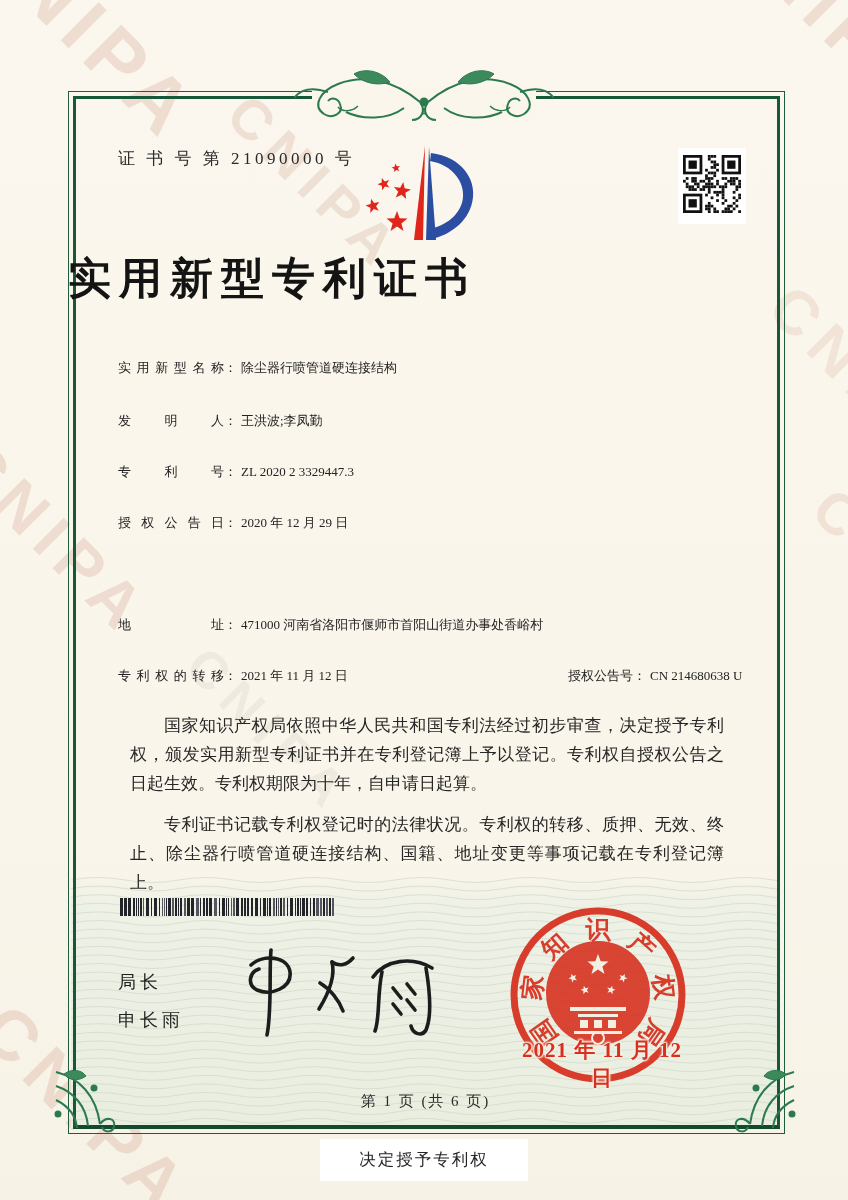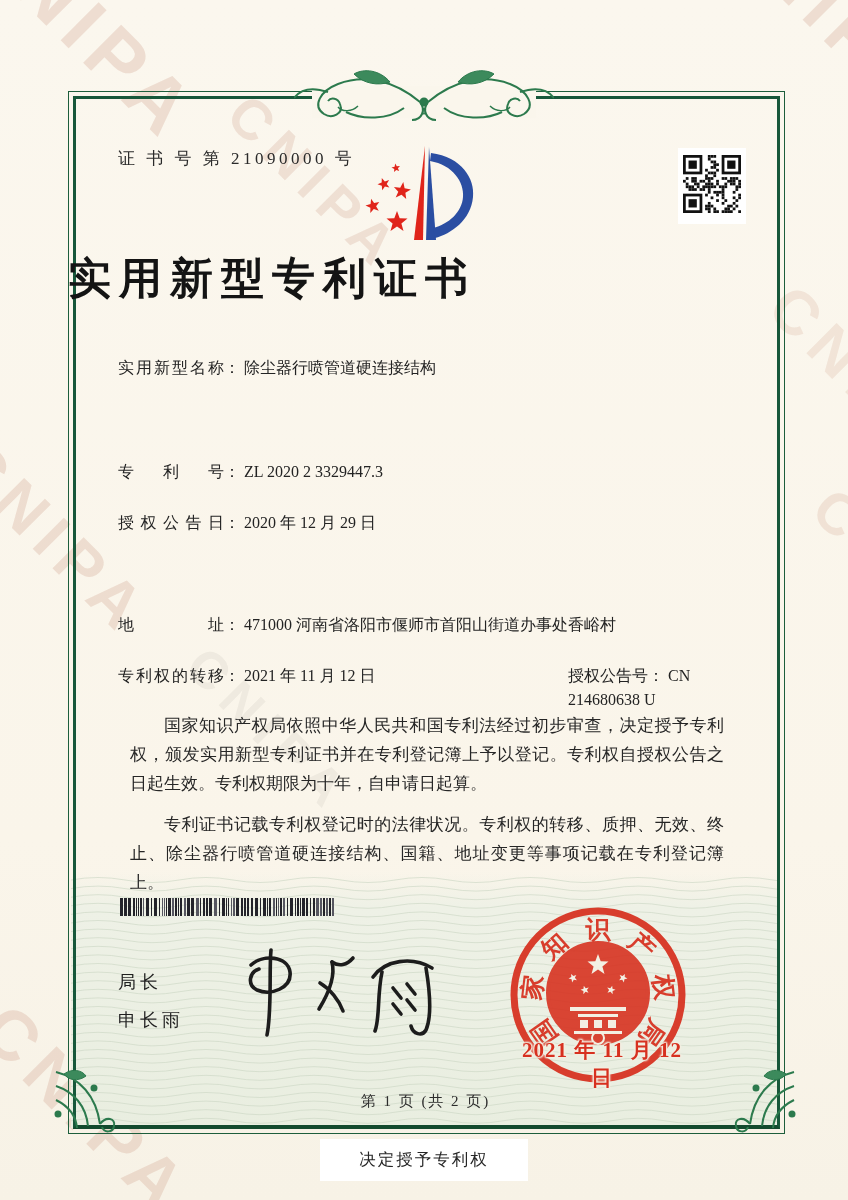--- a/index.html
+++ b/index.html
@@ -18,21 +18,21 @@
   .waves{position:absolute;left:71px;top:872px;width:709px;height:256px;z-index:1;
          background:linear-gradient(180deg,rgba(247,244,233,0) 0%,#eef1e6 14%,#e9eee0 100%);}
   .waves svg{position:absolute;left:0;top:0;}
   
   .cert-no{position:absolute;left:118px;top:147px;z-index:3;font-size:17px;letter-spacing:3.5px;color:#2a2a2a;}
   .logo{position:absolute;left:356px;top:140px;z-index:3;}
   .qrbox{position:absolute;left:678px;top:148px;width:68px;height:76px;background:#fff;z-index:3;}
   .qrbox svg{position:absolute;left:5px;top:7px;}
   .title{position:absolute;left:68px;top:250px;width:715px;z-index:3;text-align:left;
          font-size:43px;font-weight:700;letter-spacing:8px;color:#141414;}
-  .frow{position:absolute;left:118px;width:625px;z-index:3;font-size:16px;line-height:24px;color:#232323;}
+  .frow{position:absolute;left:118px;width:625px;z-index:3;font-size:13px;line-height:24px;color:#232323;}
   .flabel{display:inline-block;width:106px;text-align:justify;text-align-last:justify;vertical-align:top;}
   .fval{margin-left:4px;}
   .frow2{position:absolute;left:450px;top:0;}
   .paras{position:absolute;left:118px;top:699px;width:618px;z-index:3;font-size:17px;
          line-height:29px;text-align:justify;color:#262626;}
   .paras p{margin:12px;text-indent:2em;}
   .barcode{position:absolute;left:120px;top:898px;width:217px;height:18px;z-index:3;}
   .barcode div{position:absolute;top:0;height:18px;}
   .duty{position:absolute;left:118px;z-index:3;font-size:18px;letter-spacing:4px;color:#1f1f1f;}
   .sig{position:absolute;left:235px;top:938px;z-index:3;}
@@ -288,20 +288,23 @@
         <rect x="46.142857142857146" y="54.28571428571429" width="2.7142857142857144" height="2.7142857142857144" fill="#111"></rect>
         <rect x="54.28571428571429" y="54.28571428571429" width="2.7142857142857144" height="2.7142857142857144" fill="#111"></rect>
       </svg>
   </div>
 
   <div class="title">实用新型专利证书</div>
 
   <div class="frow" style="top:356px;">
     <span class="flabel">实用新型名称</span><span>：</span><span class="fval">除尘器行喷管道硬连接结构</span>
   </div>
+  <div class="frow" style="top:409px;">
+    <span class="flabel">发明人</span><span>：</span><span class="fval">王洪波;李凤勤</span>
+  </div>
   <div class="frow" style="top:460px;">
     <span class="flabel">专利号</span><span>：</span><span class="fval">ZL 2020 2 3329447.3</span>
   </div>
   <div class="frow" style="top:511px;">
     <span class="flabel">授权公告日</span><span>：</span><span class="fval">2020 年 12 月 29 日</span>
   </div>
   <div class="frow" style="top:613px;">
     <span class="flabel">地址</span><span>：</span><span class="fval">471000 河南省洛阳市偃师市首阳山街道办事处香峪村</span>
   </div>
   <div class="frow" style="top:664px;">
@@ -433,16 +436,16 @@
           <rect x="-4" y="25" width="8" height="8"></rect>
           <rect x="10" y="25" width="8" height="8"></rect>
           <rect x="-24" y="36" width="48" height="3"></rect>
         </g>
         <circle cx="0" cy="43" r="6" fill="none" stroke="#f4f0e3" stroke-width="2"></circle>
       </g>
     </svg>
   </div>
   <div class="seal-date">2021 年 11 月 12 日</div>
 
-  <div class="pagenum">第 1 页 (共 2 页)</div>
+  <div class="pagenum">第 1 页 (共 6 页)</div>
   <div class="contbox">决定授予专利权</div>
 
 </div>
 
 </body></html>

